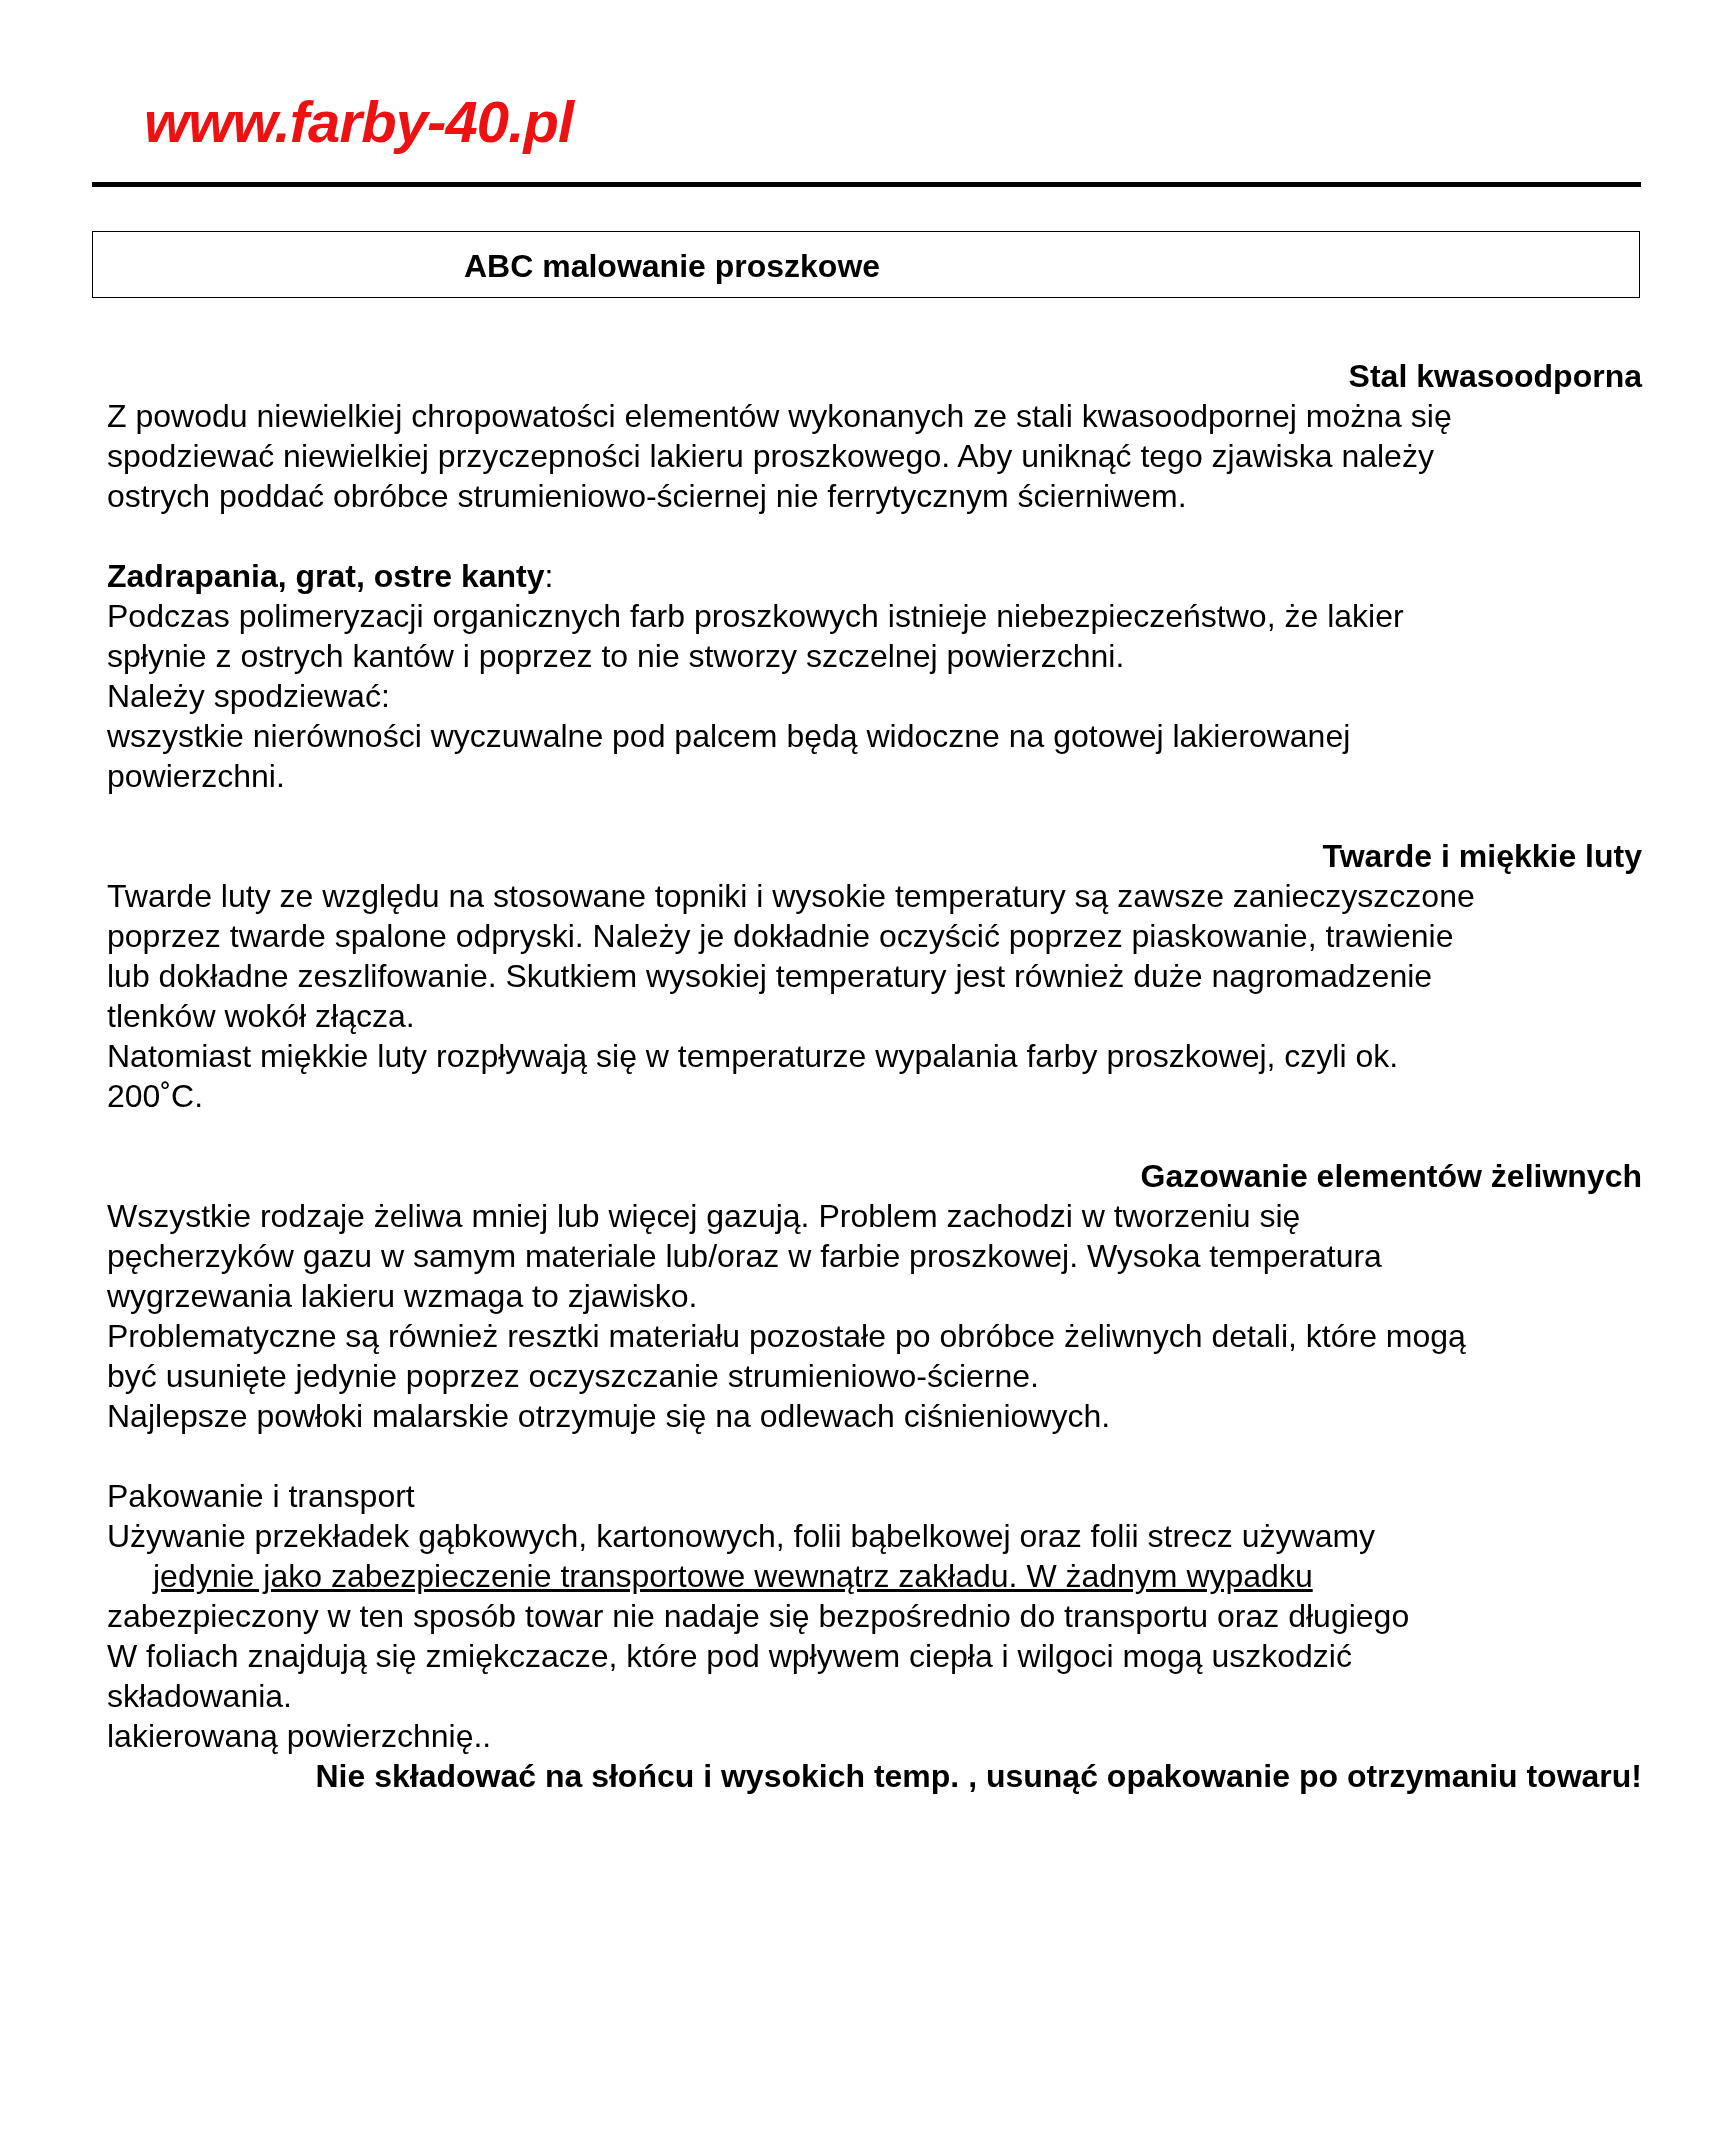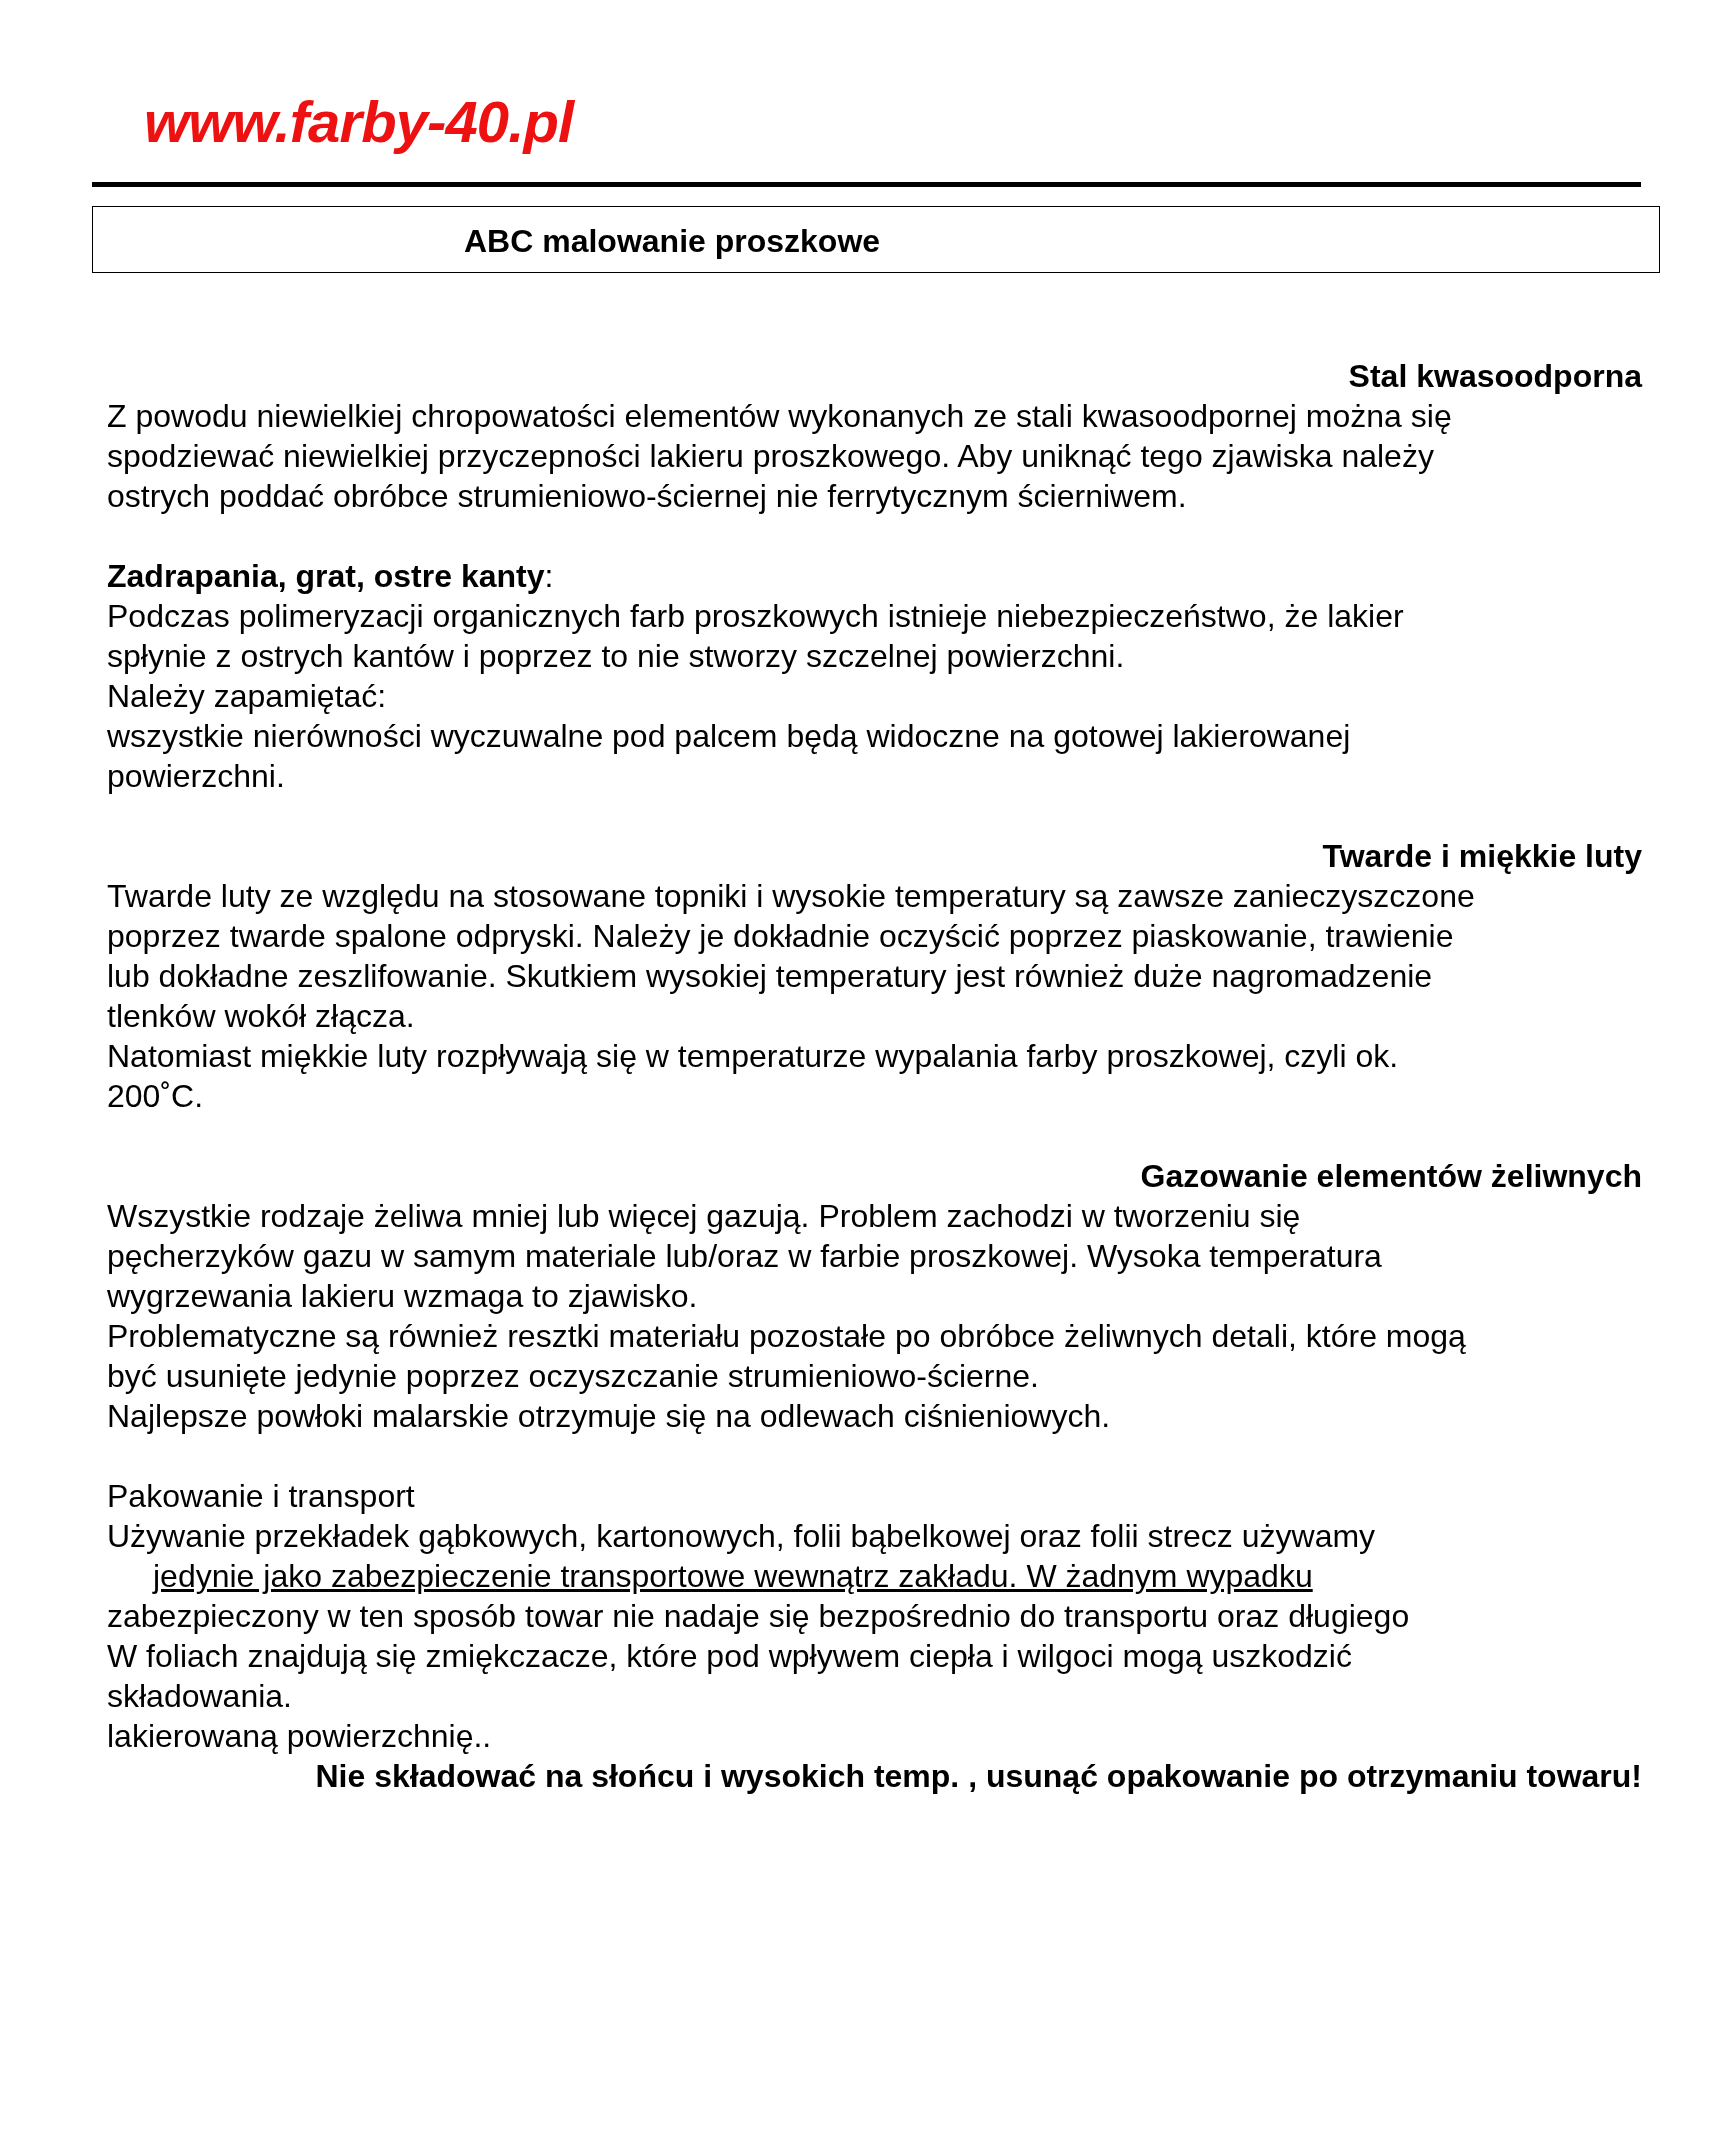--- a/index.html
+++ b/index.html
@@ -1,19 +1,19 @@
 <!DOCTYPE html>
 <html style="font-size:14px"><head>
 <meta charset="utf-8">
 <style>
   html,body{margin:0;padding:0;background:#fff;}
   body{width:1729px;height:2150px;position:relative;font-family:"Liberation Sans",sans-serif;color:#000;overflow:hidden;}
   .logo{position:absolute;left:144px;top:88px;font-size:58px;font-weight:bold;font-style:italic;color:#ee1111;letter-spacing:-0.9px;}
   .rule{position:absolute;left:92px;top:182px;width:1549px;height:5.3px;background:#000;}
-  .titlebox{position:absolute;left:92px;top:206px;width:1546px;height:65px;border:1.8px solid #000;padding-left:20px;}
+  .titlebox{position:absolute;left:92px;top:231px;width:1546px;height:65px;border:1.8px solid #000;}
   .titlebox span{position:absolute;left:371px;top:16px;font-size:32px;font-weight:bold;}
   .content{position:absolute;left:107px;top:356px;width:1535px;font-size:32px;line-height:40px;}
   .content p{margin:0;}
   .sec{margin-bottom:40px;}
   .h{font-weight:bold;text-align:right;}
   .indent{padding-left:46px;text-decoration:underline;}
 </style>
 </head>
 <body>
 
@@ -28,21 +28,21 @@
     <p class="h">Stal kwasoodporna</p>
     <p>Z powodu niewielkiej chropowatości elementów wykonanych ze stali kwasoodpornej można się</p>
     <p>spodziewać niewielkiej przyczepności lakieru proszkowego. Aby uniknąć tego zjawiska należy</p>
     <p>ostrych poddać obróbce strumieniowo-ściernej nie ferrytycznym ścierniwem.</p>
   </div>
 
   <div class="sec">
     <p><span class="h">Zadrapania, grat, ostre kanty</span><span>:</span></p>
     <p>Podczas polimeryzacji organicznych farb proszkowych istnieje niebezpieczeństwo, że lakier</p>
     <p>spłynie z ostrych kantów i poprzez to nie stworzy szczelnej powierzchni.</p>
-    <p>Należy zapamiętać:</p>
+    <p>Należy spodziewać:</p>
     <p>wszystkie nierówności wyczuwalne pod palcem będą widoczne na gotowej lakierowanej</p>
     <p>powierzchni.</p>
   </div>
 
   <div class="sec">
     <p class="h">Twarde i miękkie luty</p>
     <p>Twarde luty ze względu na stosowane topniki i wysokie temperatury są zawsze zanieczyszczone</p>
     <p>poprzez twarde spalone odpryski. Należy je dokładnie oczyścić poprzez piaskowanie, trawienie</p>
     <p>lub dokładne zeszlifowanie. Skutkiem wysokiej temperatury jest również duże nagromadzenie</p>
     <p>tlenków wokół złącza.</p>

